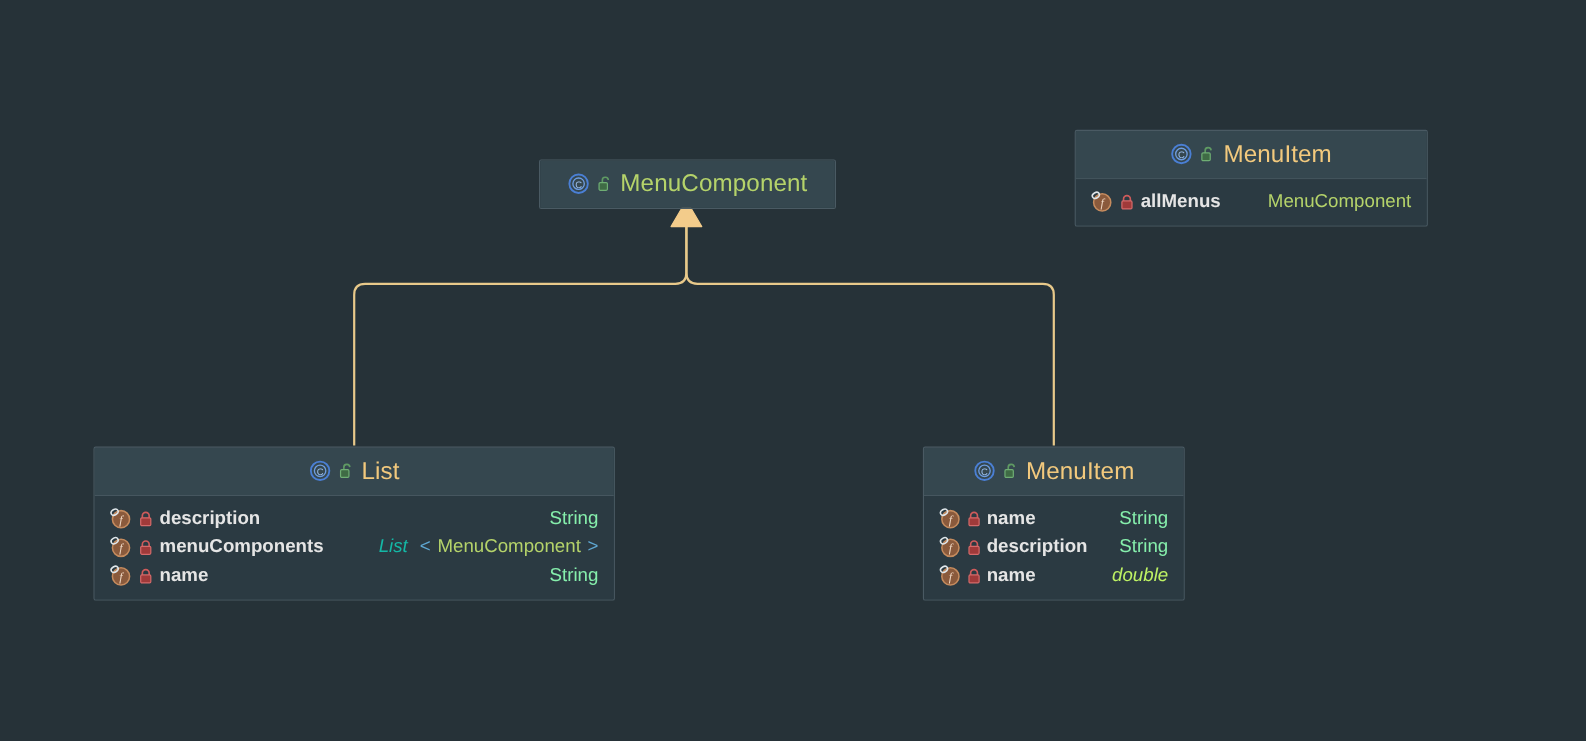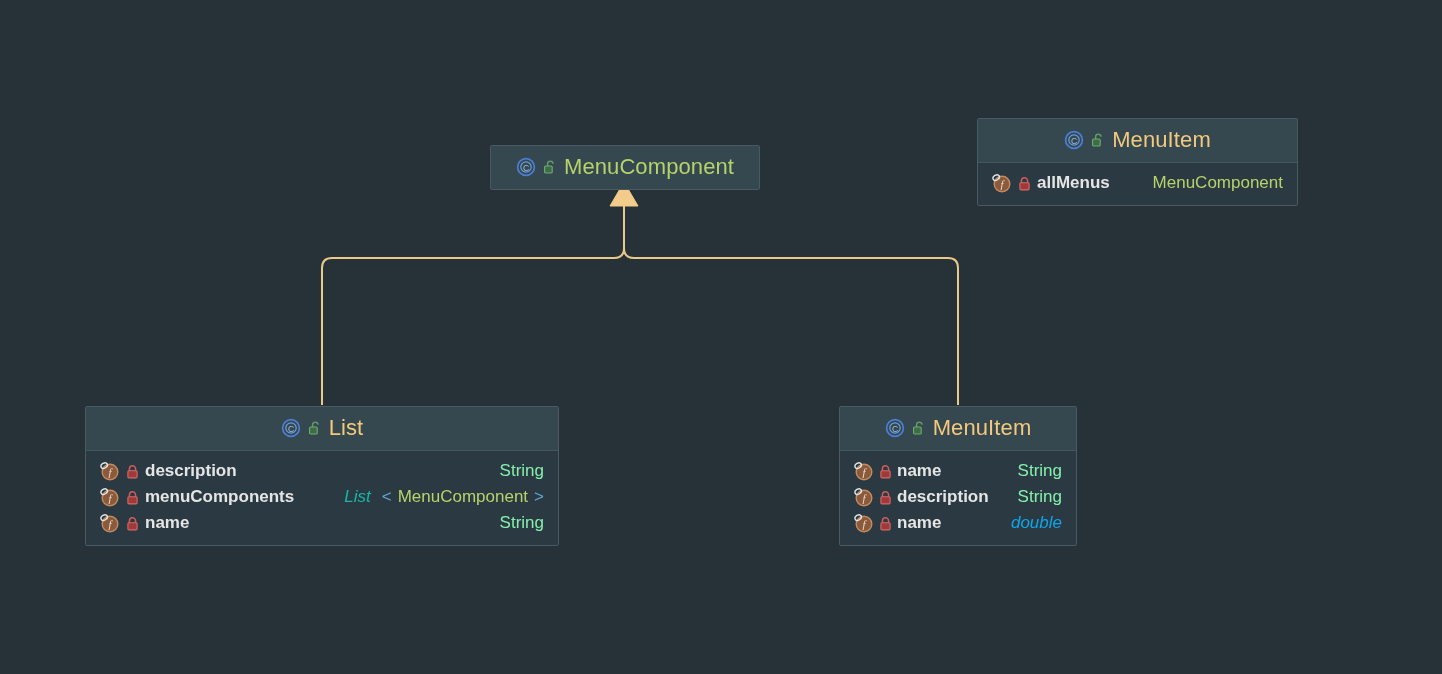--- a/index.html
+++ b/index.html
@@ -79,21 +79,21 @@
   .member-name {
     color: #e5e5e5;
     font-weight: bold;
   }
   .member-spacer { flex: 1 1 auto; min-width: 12px; }
   .member-type { }
   .t-string  { color: #86efac; }
   .t-green   { color: #b5d36a; }
   .t-italic-green { color: #14b8a6; font-style: italic; }
   .t-blue    { color: #5fa8d3; }
-  .t-double  { color: #0ea5e9; font-style: italic; }
+  .t-double  { color: #bef264; font-style: italic; }
 
   
   .ico {
     display: inline-flex;
     align-items: center;
     justify-content: center;
     flex: 0 0 auto;
     line-height: 0;
   }
   .ico-class  { width: 20px; height: 20px; }

